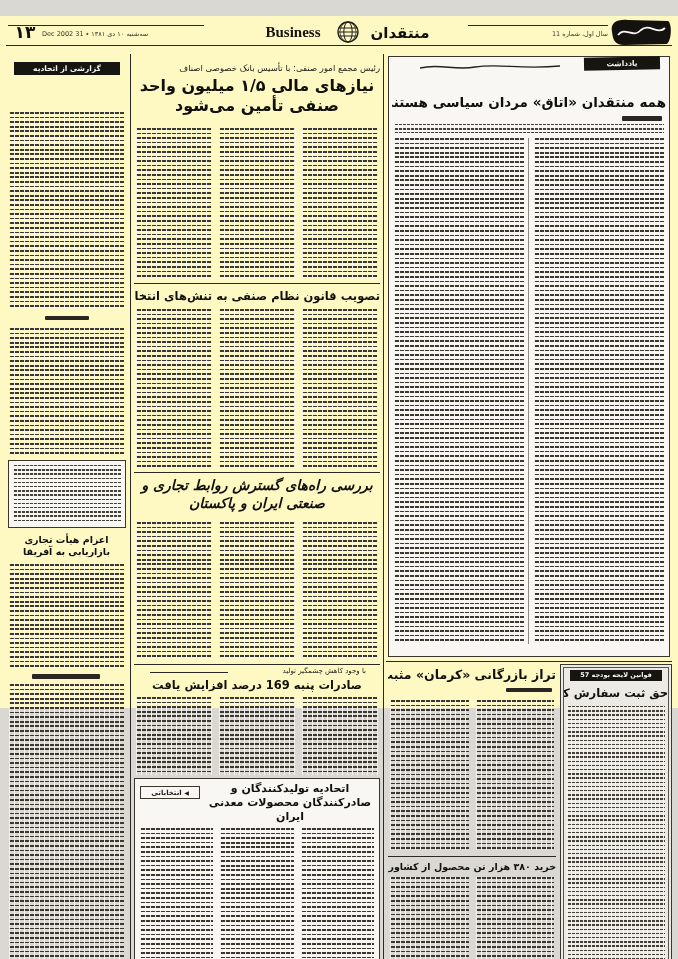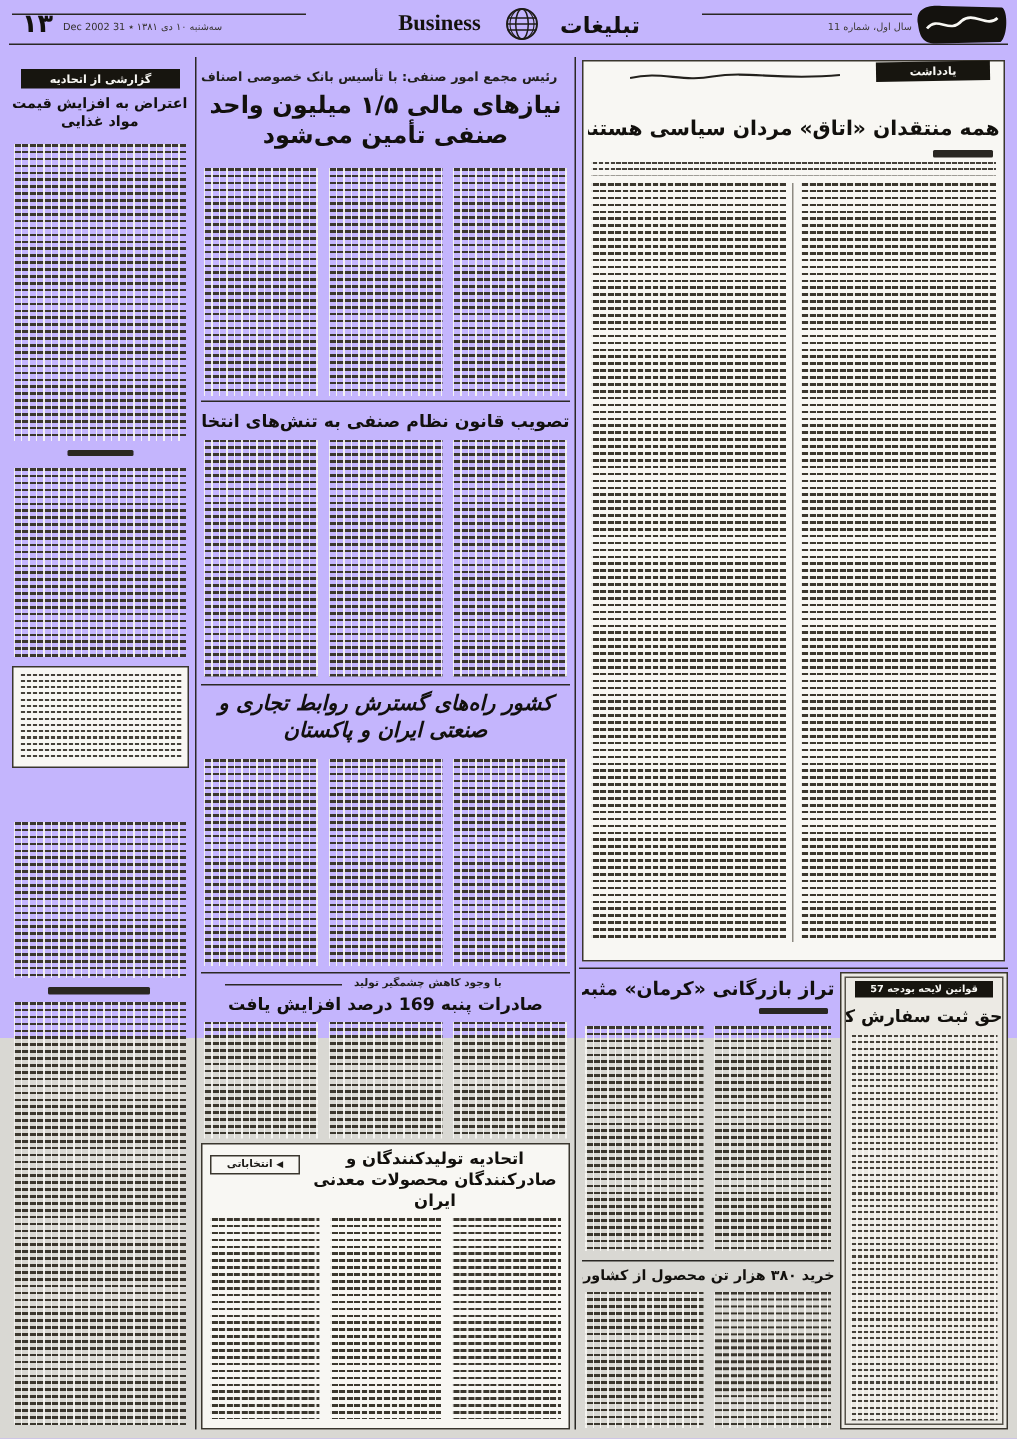--- a/index.html
+++ b/index.html
@@ -1,36 +1,36 @@
 <!DOCTYPE html>
 <html lang="fa"><head>
 <meta charset="utf-8">
 <style>
   *{margin:0;padding:0;box-sizing:border-box}
   html,body{width:678px;height:959px}
   body{background:#d9d8d3;font-family:"DejaVu Sans",sans-serif;position:relative;overflow:hidden}
-  #page{position:absolute;left:0;top:0;width:678px;height:692px;background:#c4b5fd;direction:rtl;color:#1c1a16}
+  #page{position:absolute;left:0;top:16px;width:678px;height:692px;background:#fef9c3;direction:rtl;color:#1c1a16}
   .abs{position:absolute}
   .rule{background:#2a2824}
   .lrule{background:#8d8a82}
   
   .ftxt{
     background-image:
       repeating-linear-gradient(to right, rgba(248,247,243,.92) 0 1px, rgba(248,247,243,0) 1px 5px),
       repeating-linear-gradient(to bottom, #3b372e 0 1.7px, rgba(0,0,0,0) 1.7px 4.6px);
     background-clip:padding-box;
   }
   .ftxt.fine{background-image:
       repeating-linear-gradient(to right, rgba(248,247,243,.92) 0 1px, rgba(248,247,243,0) 1px 4px),
       repeating-linear-gradient(to bottom, #45413a 0 1.4px, rgba(0,0,0,0) 1.4px 4.2px);}
   .cols{display:flex;gap:7px}
   .cols>div{flex:1}
   .hl{font-weight:bold;color:#12100d;text-align:center;line-height:1.28}
   .nowrap{white-space:nowrap;overflow:hidden}
-  .kick{font-weight:bold;color:#21201c;text-align:left}
+  .kick{font-weight:normal;color:#21201c;text-align:right}
   .blab{background:#17150f;color:#f8f7f3;text-align:center;font-weight:bold;overflow:hidden}
   .bline{background:#2a2722;border-radius:1px}
   .box{border:1px solid #3a362e;background:#f8f7f3}
   .serif{font-family:"Liberation Serif","DejaVu Serif",serif}
   .it{font-style:italic}
   svg{display:block}
 </style>
 </head>
 <body>
 
@@ -49,42 +49,42 @@
     <svg width="24" height="24" viewBox="0 0 24 24">
       <circle cx="12" cy="12" r="10" fill="none" stroke="#1d1b16" stroke-width="1.3"></circle>
       <ellipse cx="12" cy="12" rx="4.2" ry="10" fill="none" stroke="#1d1b16" stroke-width="1"></ellipse>
       <ellipse cx="12" cy="12" rx="8" ry="10" fill="none" stroke="#1d1b16" stroke-width="0.7"></ellipse>
       <line x1="2.5" y1="8" x2="21.5" y2="8" stroke="#1d1b16" stroke-width="1"></line>
       <line x1="2.5" y1="12" x2="21.5" y2="12" stroke="#1d1b16" stroke-width="1"></line>
       <line x1="2.5" y1="16" x2="21.5" y2="16" stroke="#1d1b16" stroke-width="1"></line>
     </svg>
   </div>
 
-  <div class="abs hl" style="left:364px;top:8px;width:72px;font-size:15px">تبلیغات</div>
+  <div class="abs hl" style="left:364px;top:8px;width:72px;font-size:15px">منتقدان</div>
 
   <div class="abs" style="left:498px;top:14px;width:110px;font-size:6.5px;color:#3a372f;text-align:right;white-space:nowrap;overflow:hidden">سال اول، شماره 11</div>
 
   <div class="abs" style="left:610px;top:2px">
     <svg width="62" height="28" viewBox="0 0 62 28">
       <path d="M2,14 C0,4 8,1 18,2 L58,3 C62,5 62,22 57,26 L14,27 C5,27 3,22 2,14 Z" fill="#14120e"></path>
       <path d="M8,17 C15,8 23,21 31,12 C39,5 48,17 55,10" stroke="#f8f7f3" fill="none" stroke-width="1.8"></path>
     </svg>
   </div>
 
   <div class="abs rule" style="left:130px;top:38px;width:1px;height:915px"></div>
   <div class="abs rule" style="left:383px;top:38px;width:1px;height:915px"></div>
 
   <div class="abs blab" style="left:14px;top:46px;width:106px;height:13px;font-size:7.5px;line-height:13px">گزارشی از اتحادیه</div>
-  <div class="abs hl" style="left:8px;top:64px;width:117px;font-size:9.5px">اعتراض به افزایش قیمت مواد غذایی</div>
   <div class="abs ftxt" style="left:9px;top:96px;width:115px;height:198px"></div>
   <div class="abs bline" style="left:45px;top:300px;width:44px;height:4px"></div>
   <div class="abs ftxt" style="left:9px;top:312px;width:115px;height:126px"></div>
   <div class="abs box" style="left:8px;top:444px;width:118px;height:68px">
     <div class="ftxt fine" style="position:absolute;left:4px;top:4px;right:4px;bottom:4px"></div>
   </div>
+  <div class="abs hl" style="left:8px;top:518px;width:117px;font-size:9.5px">اعزام هیأت تجاری بازاریابی به آفریقا</div>
   <div class="abs ftxt" style="left:9px;top:548px;width:115px;height:104px"></div>
   <div class="abs bline" style="left:32px;top:658px;width:68px;height:5px"></div>
   <div class="abs ftxt" style="left:9px;top:668px;width:115px;height:282px"></div>
 
   <div class="abs kick" style="left:134px;top:47px;width:246px;font-size:8.5px">رئیس مجمع امور صنفی: با تأسیس بانک خصوصی اصناف</div>
   <div class="abs hl" style="left:134px;top:60px;width:246px;font-size:16px">نیازهای مالی ۱/۵ میلیون واحد صنفی تأمین می‌شود</div>
   <div class="abs cols" style="left:136px;top:112px;width:242px;height:152px">
     <div class="ftxt"></div>
     <div class="ftxt"></div>
     <div class="ftxt"></div>
@@ -92,21 +92,21 @@
   <div class="abs rule" style="left:134px;top:267px;width:246px;height:1px"></div>
 
   <div class="abs hl nowrap" style="left:134px;top:273px;width:246px;font-size:11.5px">تصویب قانون نظام صنفی به تنش‌های انتخاباتی اصناف پایان می‌دهد</div>
   <div class="abs cols" style="left:136px;top:293px;width:242px;height:158px">
     <div class="ftxt"></div>
     <div class="ftxt"></div>
     <div class="ftxt"></div>
   </div>
   <div class="abs rule" style="left:134px;top:456px;width:246px;height:1px"></div>
 
-  <div class="abs hl it" style="left:134px;top:461px;width:246px;font-size:14px">کشور راه‌های گسترش روابط تجاری و صنعتی ایران و پاکستان</div>
+  <div class="abs hl it" style="left:134px;top:461px;width:246px;font-size:14px">بررسی راه‌های گسترش روابط تجاری و صنعتی ایران و پاکستان</div>
   <div class="abs cols" style="left:136px;top:506px;width:242px;height:138px">
     <div class="ftxt"></div>
     <div class="ftxt"></div>
     <div class="ftxt"></div>
   </div>
   <div class="abs rule" style="left:134px;top:648px;width:246px;height:1px"></div>
 
   <div class="abs rule" style="left:150px;top:656px;width:78px;height:1px"></div>
   <div class="abs kick" style="left:236px;top:651px;width:130px;font-size:7px;white-space:nowrap;overflow:hidden">با وجود کاهش چشمگیر تولید</div>
   <div class="abs hl nowrap" style="left:134px;top:662px;width:246px;font-size:11.5px">صادرات پنبه 169 درصد افزایش یافت</div>

